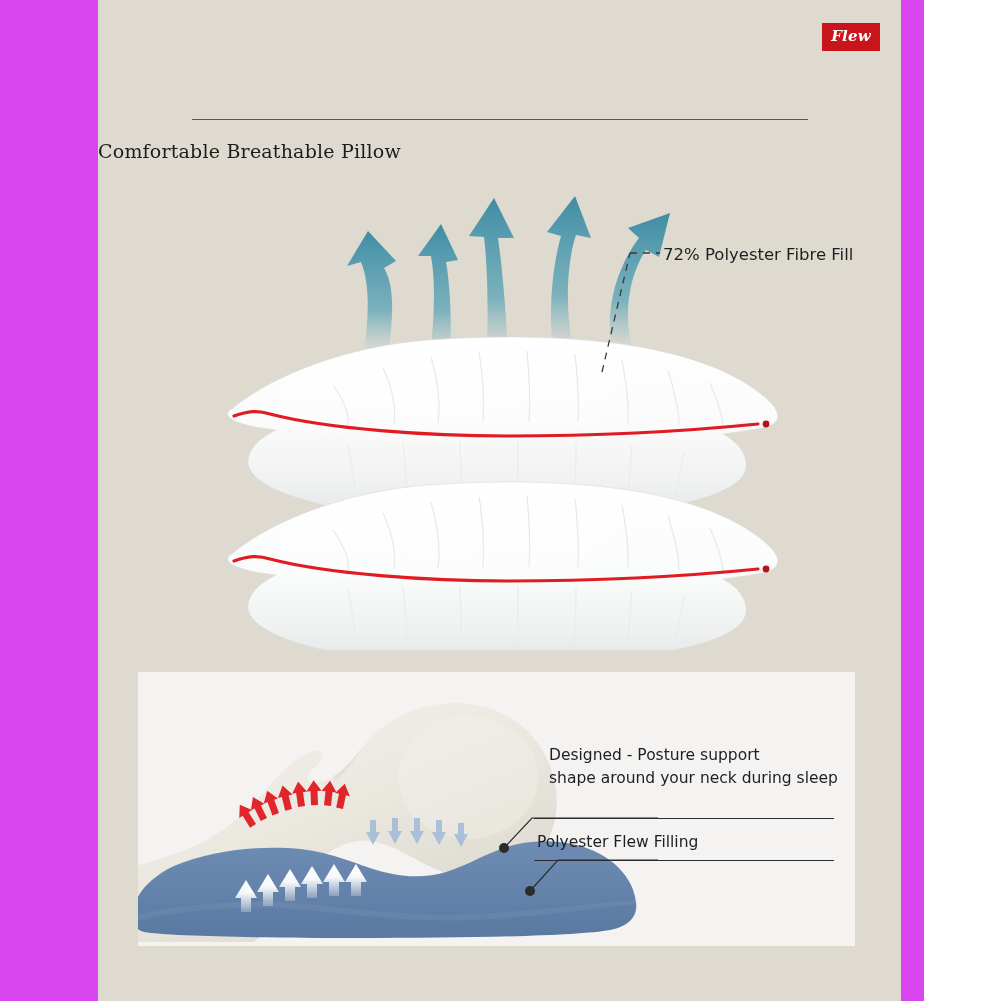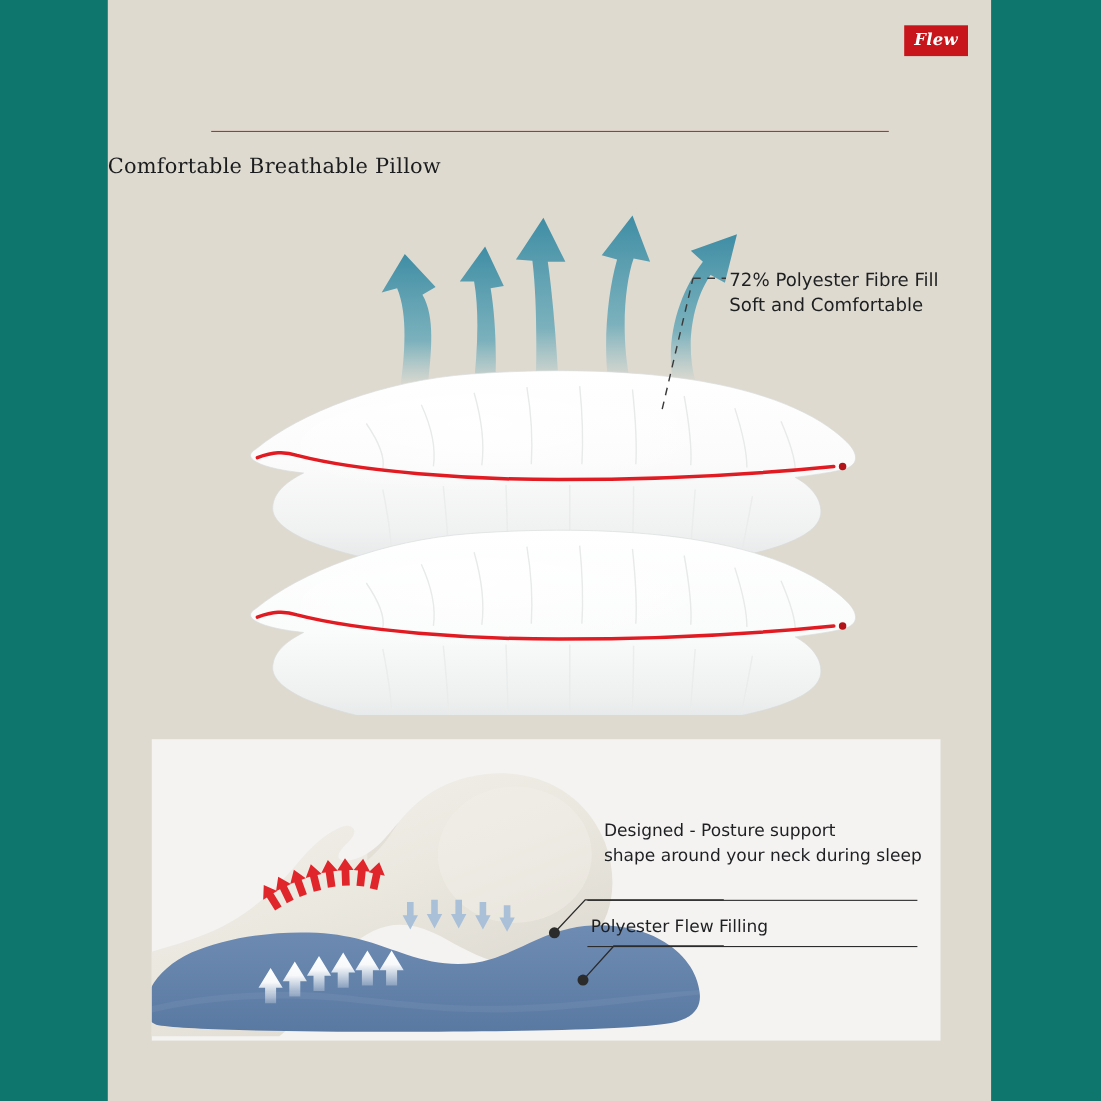--- a/index.html
+++ b/index.html
@@ -2,21 +2,21 @@
 <html><head>
 <meta charset="utf-8">
 <style>
   html,body{margin:0;padding:0;}
   body{
     width:1001px;height:1001px;
     background:#ffffff;
     font-family:"DejaVu Sans", sans-serif;
     overflow:hidden;
   }
-  #page{position:relative;width:1001px;height:1001px;background:#0f766e;}
+  #page{position:relative;width:924px;height:1001px;background:#d946ef;}
 
   
   .bg-panel{
     position:absolute;left:98px;top:0px;width:803px;height:1001px;
     background:#dedad0;
   }
 
   
   .logo-badge{
     position:absolute;left:822px;top:23px;width:58px;height:28px;
@@ -241,21 +241,20 @@
 
       <g stroke="#3a3a3a" stroke-width="1.3" fill="none" stroke-dasharray="7 6">
         <path d="M504 192 L532 73"></path>
         <path d="M532 73 L562 73"></path>
       </g>
     </svg>
   </div>
 
   <div class="callout-top">
     <span>72%  Polyester Fibre Fill</span>
-    <span>Soft and Comfortable</span>
   </div>
 
   <div class="panel-bottom">
     <svg width="717" height="274" viewBox="0 0 717 274" xmlns="http://www.w3.org/2000/svg">
       <defs>
         <linearGradient id="gBody" x1="0.15" y1="0" x2="0.85" y2="1">
           <stop offset="0%" stop-color="#f3f1eb"></stop>
           <stop offset="45%" stop-color="#ebe8e0"></stop>
           <stop offset="100%" stop-color="#d9d5cb"></stop>
         </linearGradient>

